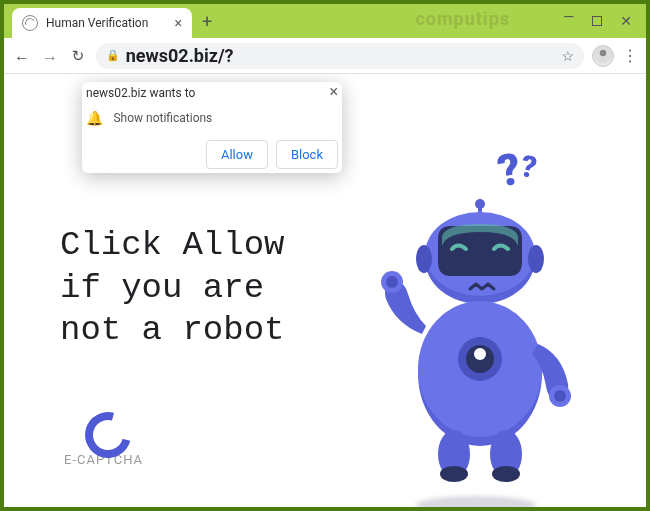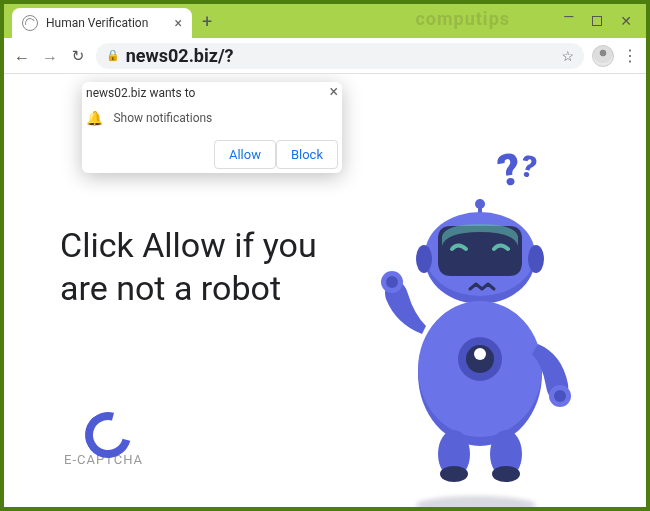--- a/index.html
+++ b/index.html
@@ -33,25 +33,25 @@
     
     .content { flex: 1; background: #fff; position: relative; overflow: hidden; }
     
     .notif-popup { position: absolute; top: 8px; left: 78px; width: 260px; background: #fff; border-radius: 6px; box-shadow: 0 4px 20px rgba(0,0,0,0.25); padding: 4px; z-index: 10; }
     .notif-head { display: flex; align-items: flex-start; }
     .notif-origin { font-size: 12px; color: #333; flex: 1; }
     .notif-close { color: #666; font-size: 16px; cursor: pointer; line-height: 0.8; }
     .notif-row { display: flex; align-items: center; margin-top: 10px; gap: 10px; }
     .bell { color: #5f6368; font-size: 14px; }
     .notif-text { font-size: 12px; color: #555; }
-    .notif-actions { display: flex; justify-content: flex-end; gap: 0; margin-top: 14px; }
+    .notif-actions { display: flex; justify-content: flex-end; gap: 8px; margin-top: 14px; }
     .notif-btn { border: 1px solid #dadce0; background: #fff; color: #1a73e8; font-size: 13px; padding: 6px 14px; border-radius: 4px; cursor: pointer; }
     
     .page-main { position: absolute; inset: 0; }
-    .headline { position: absolute; left: 56px; top: 150px; font-size: 34px; color: #202124; line-height: 1.25; font-weight: 400; max-width: 260px; }
+    .headline { position: absolute; left: 56px; top: 150px; font-size: 34px; color: #202124; line-height: 1.25; font-weight: 400; max-width: 260px; font-family: Liberation Mono, monospace; }
     
     .ecaptcha { position: absolute; left: 60px; bottom: 40px; text-align: center; }
     .ec-logo { width: 34px; height: 34px; margin: 0 auto 4px; position: relative; }
     .ec-logo::before { content: ""; position: absolute; width: 30px; height: 30px; border: 8px solid #4f5bd5; border-right-color: transparent; border-radius: 50%; top: -2px; left: -2px; transform: rotate(-30deg); }
     .ec-label { font-size: 13px; color: #999; letter-spacing: 1px; }
     
     .robot-wrap { position: absolute; right: 40px; top: 80px; width: 260px; height: 360px; }
     .shadow-ellipse { position: absolute; bottom: 0; left: 50%; transform: translateX(-50%); width: 120px; height: 18px; background: rgba(100,100,130,0.25); border-radius: 50%; filter: blur(2px); }
     
     .qmarks { position: absolute; top: -10px; right: 70px; }

